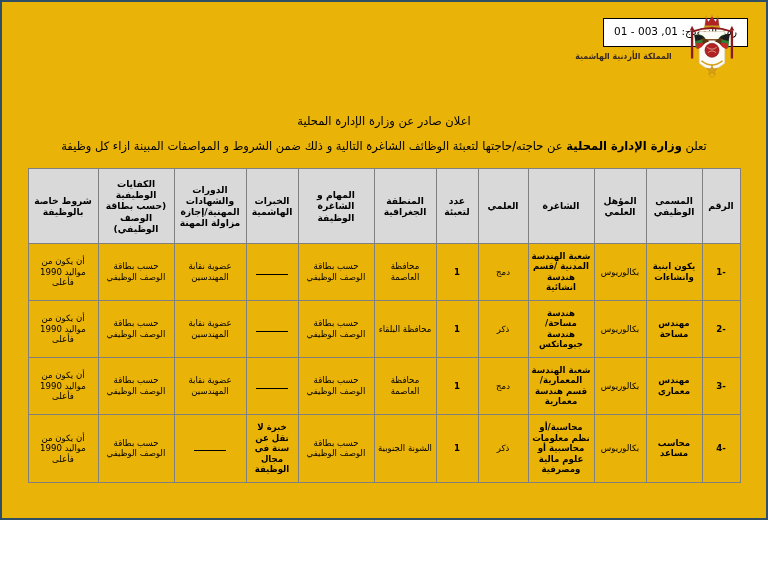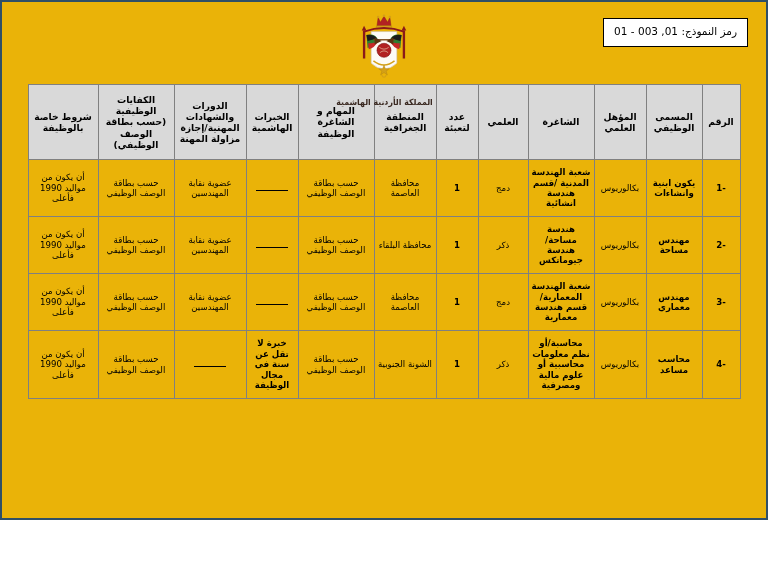--- a/index.html
+++ b/index.html
@@ -41,21 +41,20 @@
     white-space: nowrap;
     background: #ffffff;
   }
 
   .emblem-wrap {
     position: absolute;
     top: 2px;
     left: 0;
     right: 0;
     display: flex;
-    flex-direction: column;
     align-items: center;
   }
   .emblem {
     width: 72px;
     height: 82px;
     display: block;
   }
   .kingdom-line {
     margin-top: 1px;
     font-size: 8.5px;
@@ -184,21 +183,25 @@
 
         <g transform="translate(60,96)">
           <path d="M0 -9 L2.4 -2.6 L9 -2.6 L3.6 1.6 L5.8 8 L0 4 L-5.8 8 L-3.6 1.6 L-9 -2.6 L-2.4 -2.6 Z" fill="#d4a017" stroke="#a8790f" stroke-width="0.6"></path>
         </g>
         <path d="M56 104 Q60 112 64 104" stroke="#d4a017" stroke-width="2" fill="none"></path>
       </svg>
       <div class="kingdom-line">المملكة الأردنية الهاشمية</div>
     </div>
   </div>
 
-
+  <div class="title-1">اعلان صادر عن وزارة الإدارة المحلية</div>
+
+  <div class="title-2">
+    <span>تعلن </span><span class="bold">وزارة الإدارة المحلية</span><span> عن حاجته/حاجتها لتعبئة الوظائف الشاغرة التالية و ذلك ضمن الشروط و المواصفات المبينة ازاء كل وظيفة</span>
+  </div>
 
   <table class="vacancies">
     <colgroup>
       <col class="c-idx">
         <col class="c-title">
         <col class="c-degree">
         <col class="c-spec">
       <col class="c-gender">
         <col class="c-count">
         <col class="c-region">

